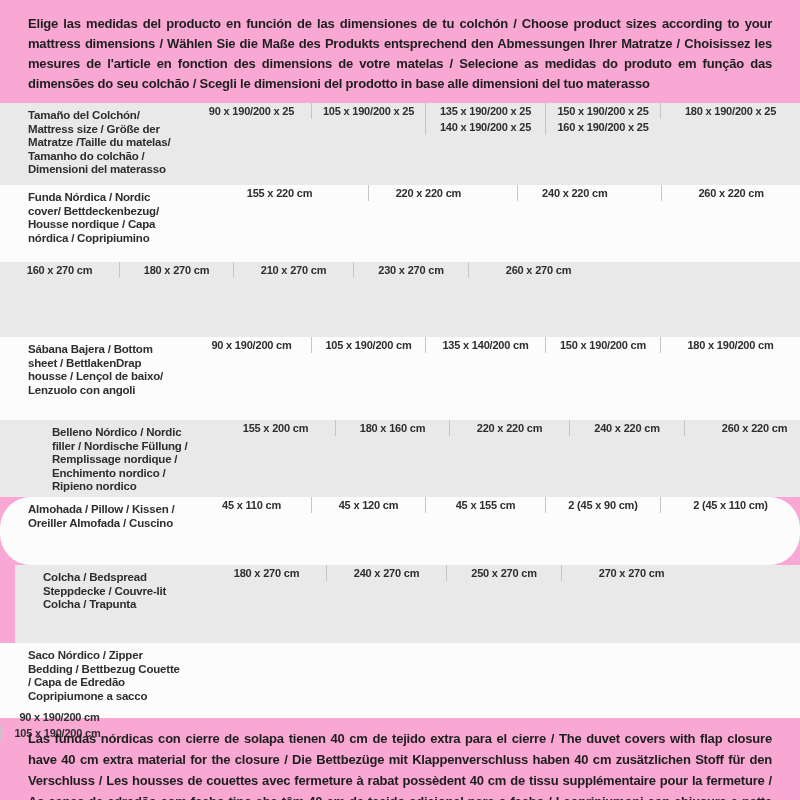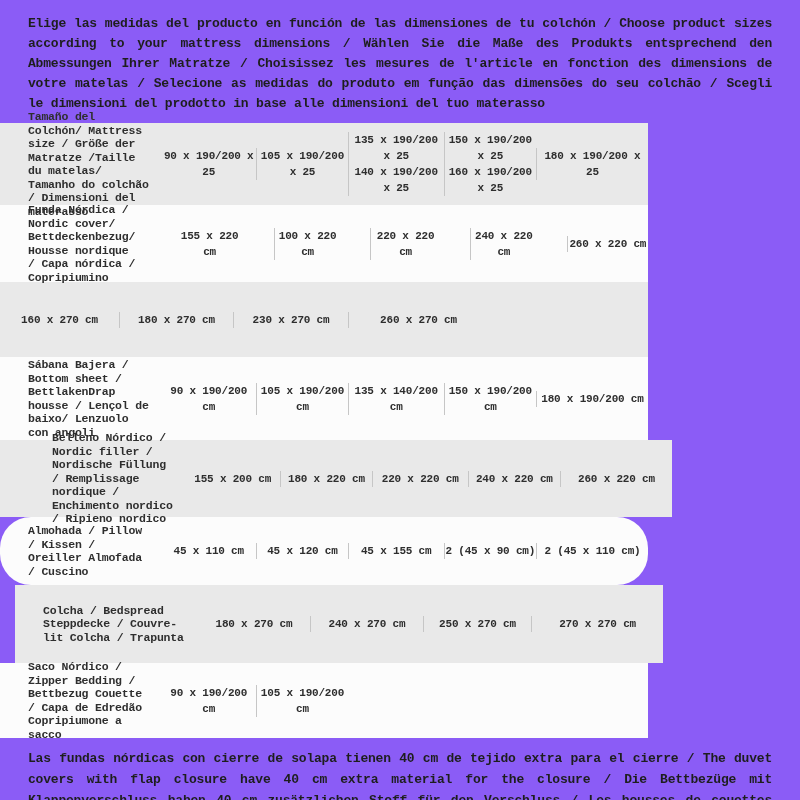--- a/index.html
+++ b/index.html
@@ -7,22 +7,21 @@
     padding: 0;
     width: 800px;
     height: 800px;
     background: #ffffff;
     font-family: "Liberation Sans", sans-serif;
     overflow: hidden;
   }
   .page {
     width: 800px;
     height: 800px;
-    background: #8b5cf6;
-    font-family: Liberation Mono, monospace;
+    background: #f9a8d4;
   }
   .note {
     margin: 0 28px;
     padding-top: 14px;
     font-size: 13px;
     font-weight: bold;
     color: #1e1e1e;
     line-height: 20px;
     text-align: justify;
     letter-spacing: -0.2px;
@@ -30,33 +29,33 @@
   .note.footer {
     padding-top: 10px;
     line-height: 21px;
   }
   .size-table {
     margin-top: 9px;
     width: 800px;
   }
   .trow {
     display: flex;
-    width: 648px;
-    align-items: center;
+    width: 800px;
+    align-items: flex-start;
   }
   .trow:nth-child(odd)  { background: #e9e9e9; }
   .trow:nth-child(even) { background: #fcfcfc; }
   .trow:nth-child(1) { height: 82px; }
   .trow:nth-child(2) { height: 77px; gap: 30px; }
   .trow:nth-child(3) { height: 75px; }
   .trow:nth-child(4) { height: 83px; }
   .trow:nth-child(5) { height: 77px; padding-left: 24px; }
   .trow:nth-child(6) { height: 68px; border-radius: 31px; }
   .trow:nth-child(7) { height: 78px; margin-left: 15px; }
-  .trow:nth-child(8) { height: 75px; }
+  .trow:nth-child(8) { height: 75px; flex-direction: column; }
   .label-cell {
     box-sizing: border-box;
     width: 192px;
     padding: 6px 10px 6px 28px;
     display: flex;
     align-items: center;
     font-size: 11.5px;
     font-weight: bold;
     color: #2e2e2e;
     line-height: 13.5px;
@@ -111,40 +110,40 @@
           <div>180 x 190/200 x 25</div>
         </div>
   </div>
       <div class="trow">
     <div class="label-cell">
       <span>Funda Nórdica /  Nordic cover/ Bettdeckenbezug/ Housse nordique  / Capa nórdica / Copripiumino</span>
     </div>
     <div class="value-cell c1">
           <div>155 x 220 cm</div>
         </div>
-    <div class="value-cell c2">
-          <div>100 x 220 cm</div>
-        </div>
     <div class="value-cell c3">
           <div>220 x 220 cm</div>
         </div>
     <div class="value-cell c4">
           <div>240 x 220 cm</div>
         </div>
     <div class="value-cell c5">
           <div>260 x 220 cm</div>
         </div>
   </div>
       <div class="trow">
     <div class="value-cell c1">
           <div>160 x 270 cm</div>
         </div>
     <div class="value-cell c2">
           <div>180 x 270 cm</div>
         </div>
+    <div class="value-cell c3">
+          <div>210 x 270 cm</div>
+        </div>
     <div class="value-cell c4">
           <div>230 x 270 cm</div>
         </div>
     <div class="value-cell c5">
           <div>260 x 270 cm</div>
         </div>
   </div>
       <div class="trow">
     <div class="label-cell">
       <span>Sábana Bajera / Bottom sheet / BettlakenDrap housse / Lençol de baixo/ Lenzuolo con angoli</span>
@@ -166,21 +165,21 @@
         </div>
   </div>
       <div class="trow">
     <div class="label-cell">
       <span>Belleno Nórdico / Nordic filler / Nordische Füllung / Remplissage nordique / Enchimento nordico / Ripieno nordico</span>
     </div>
     <div class="value-cell c1">
           <div>155 x 200 cm</div>
         </div>
     <div class="value-cell c2">
-          <div>180 x 220 cm</div>
+          <div>180 x 160 cm</div>
         </div>
     <div class="value-cell c3">
           <div>220 x 220 cm</div>
         </div>
     <div class="value-cell c4">
           <div>240 x 220 cm</div>
         </div>
     <div class="value-cell c5">
           <div>260 x 220 cm</div>
         </div>

